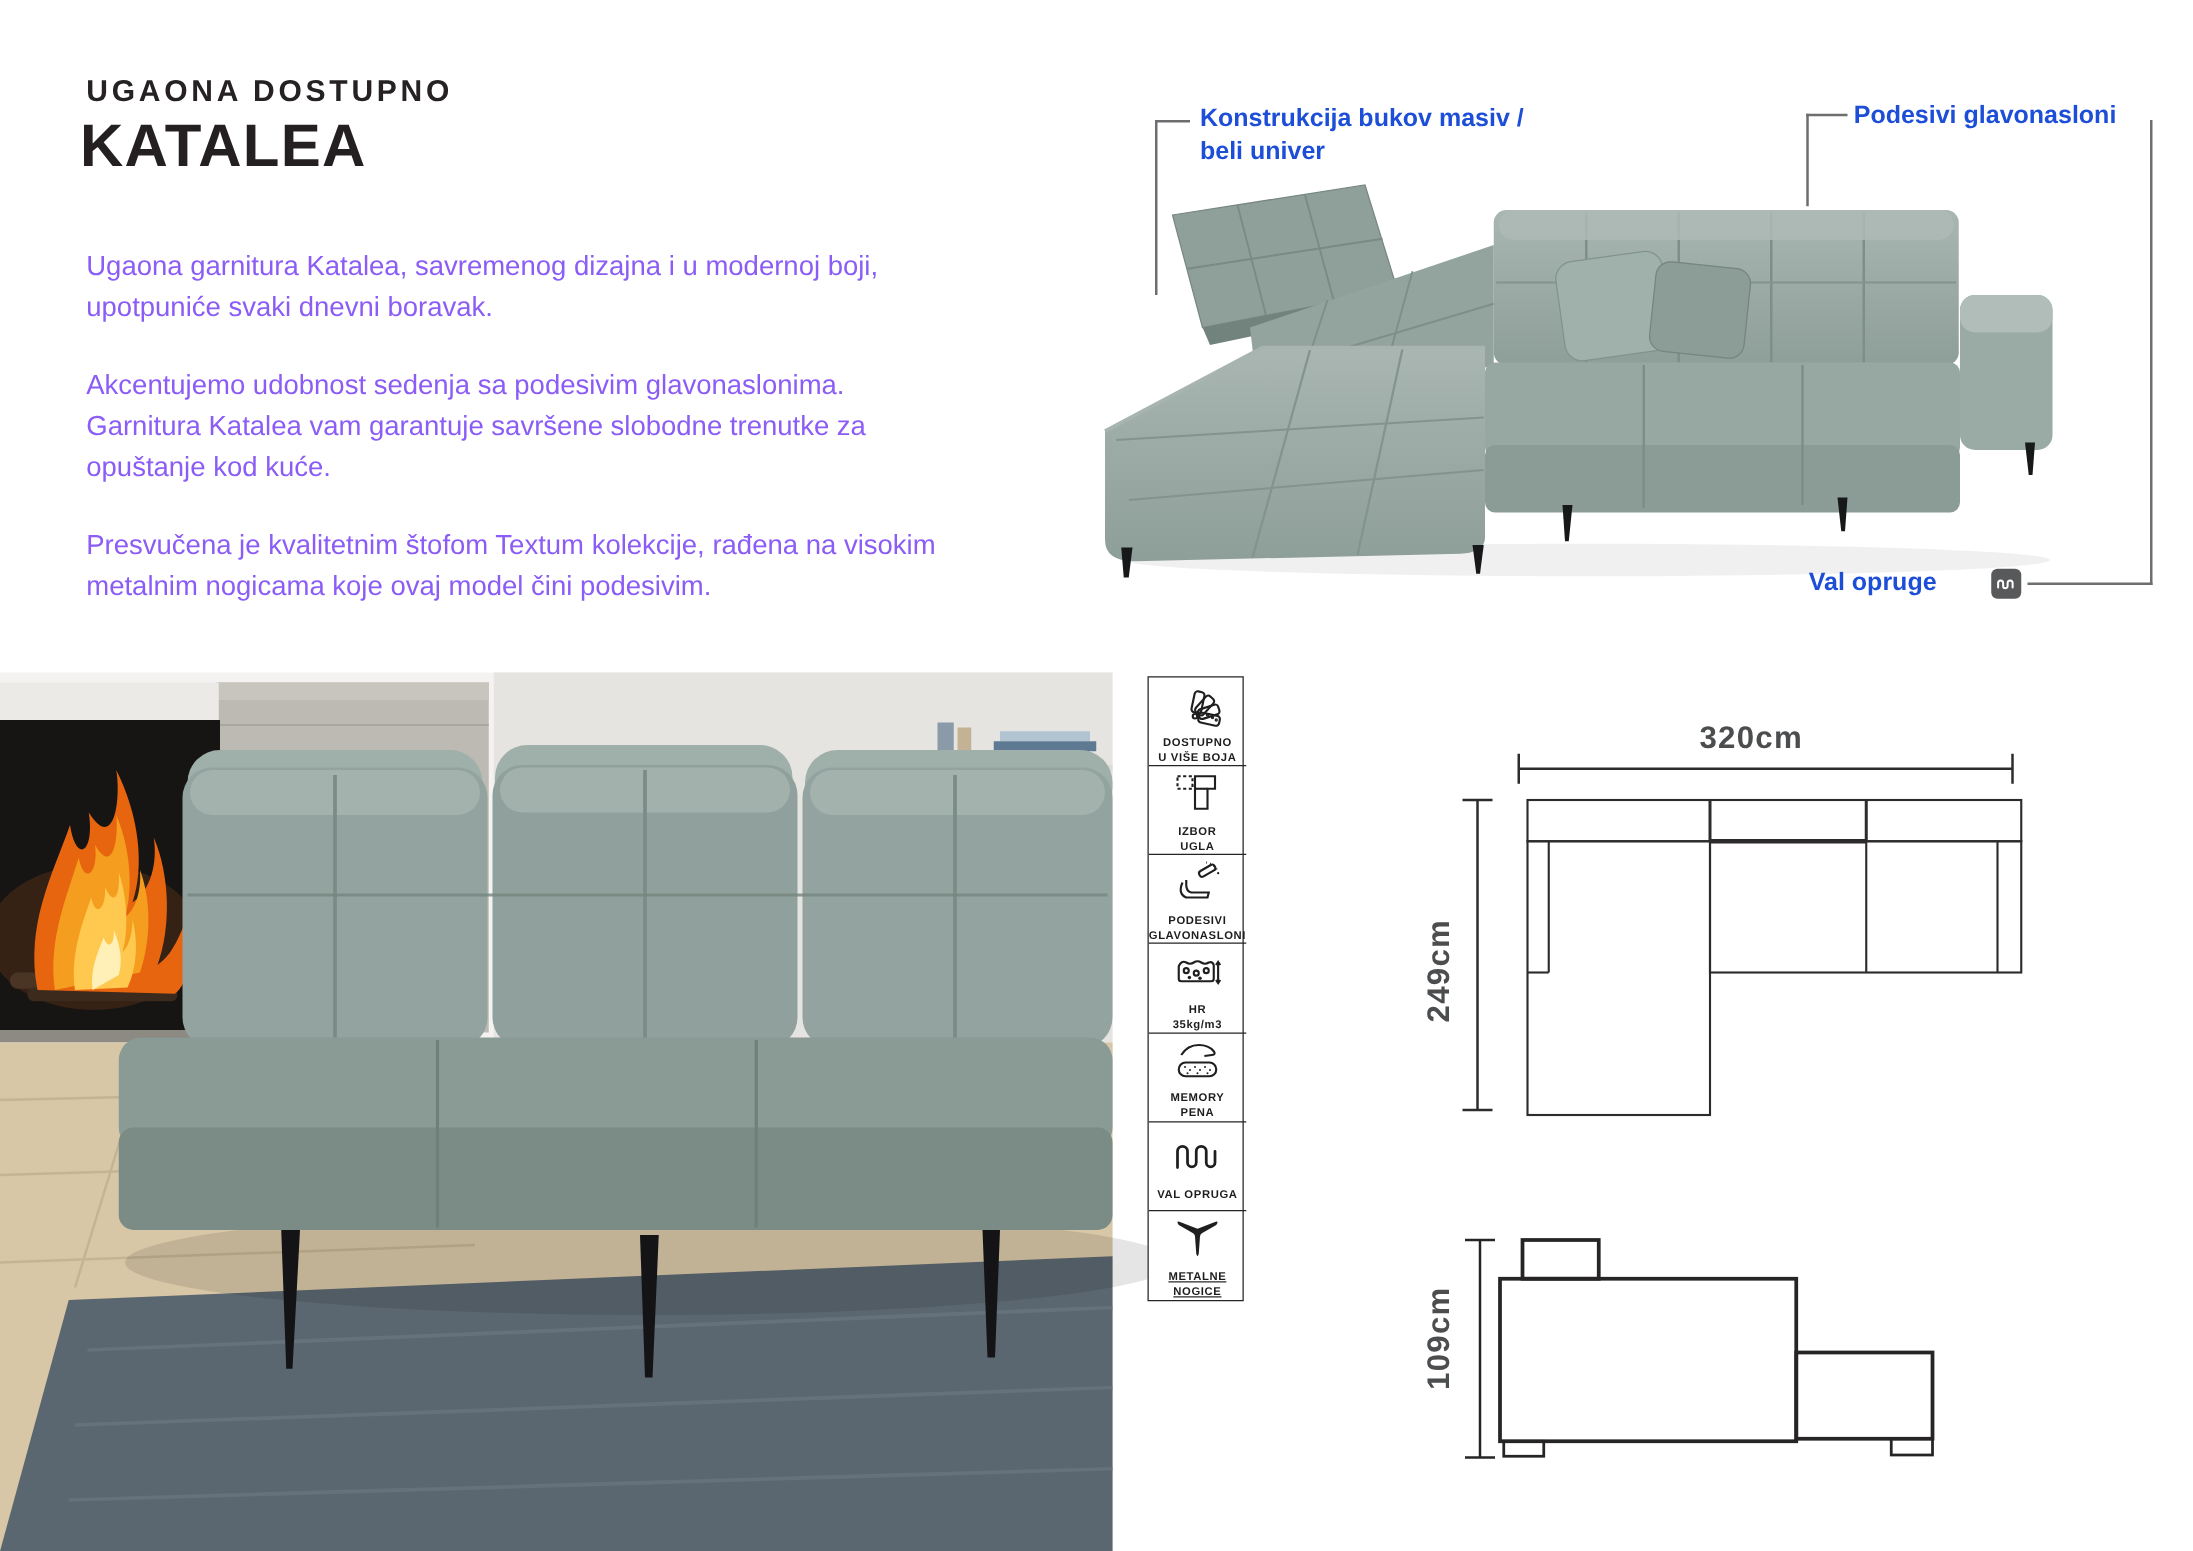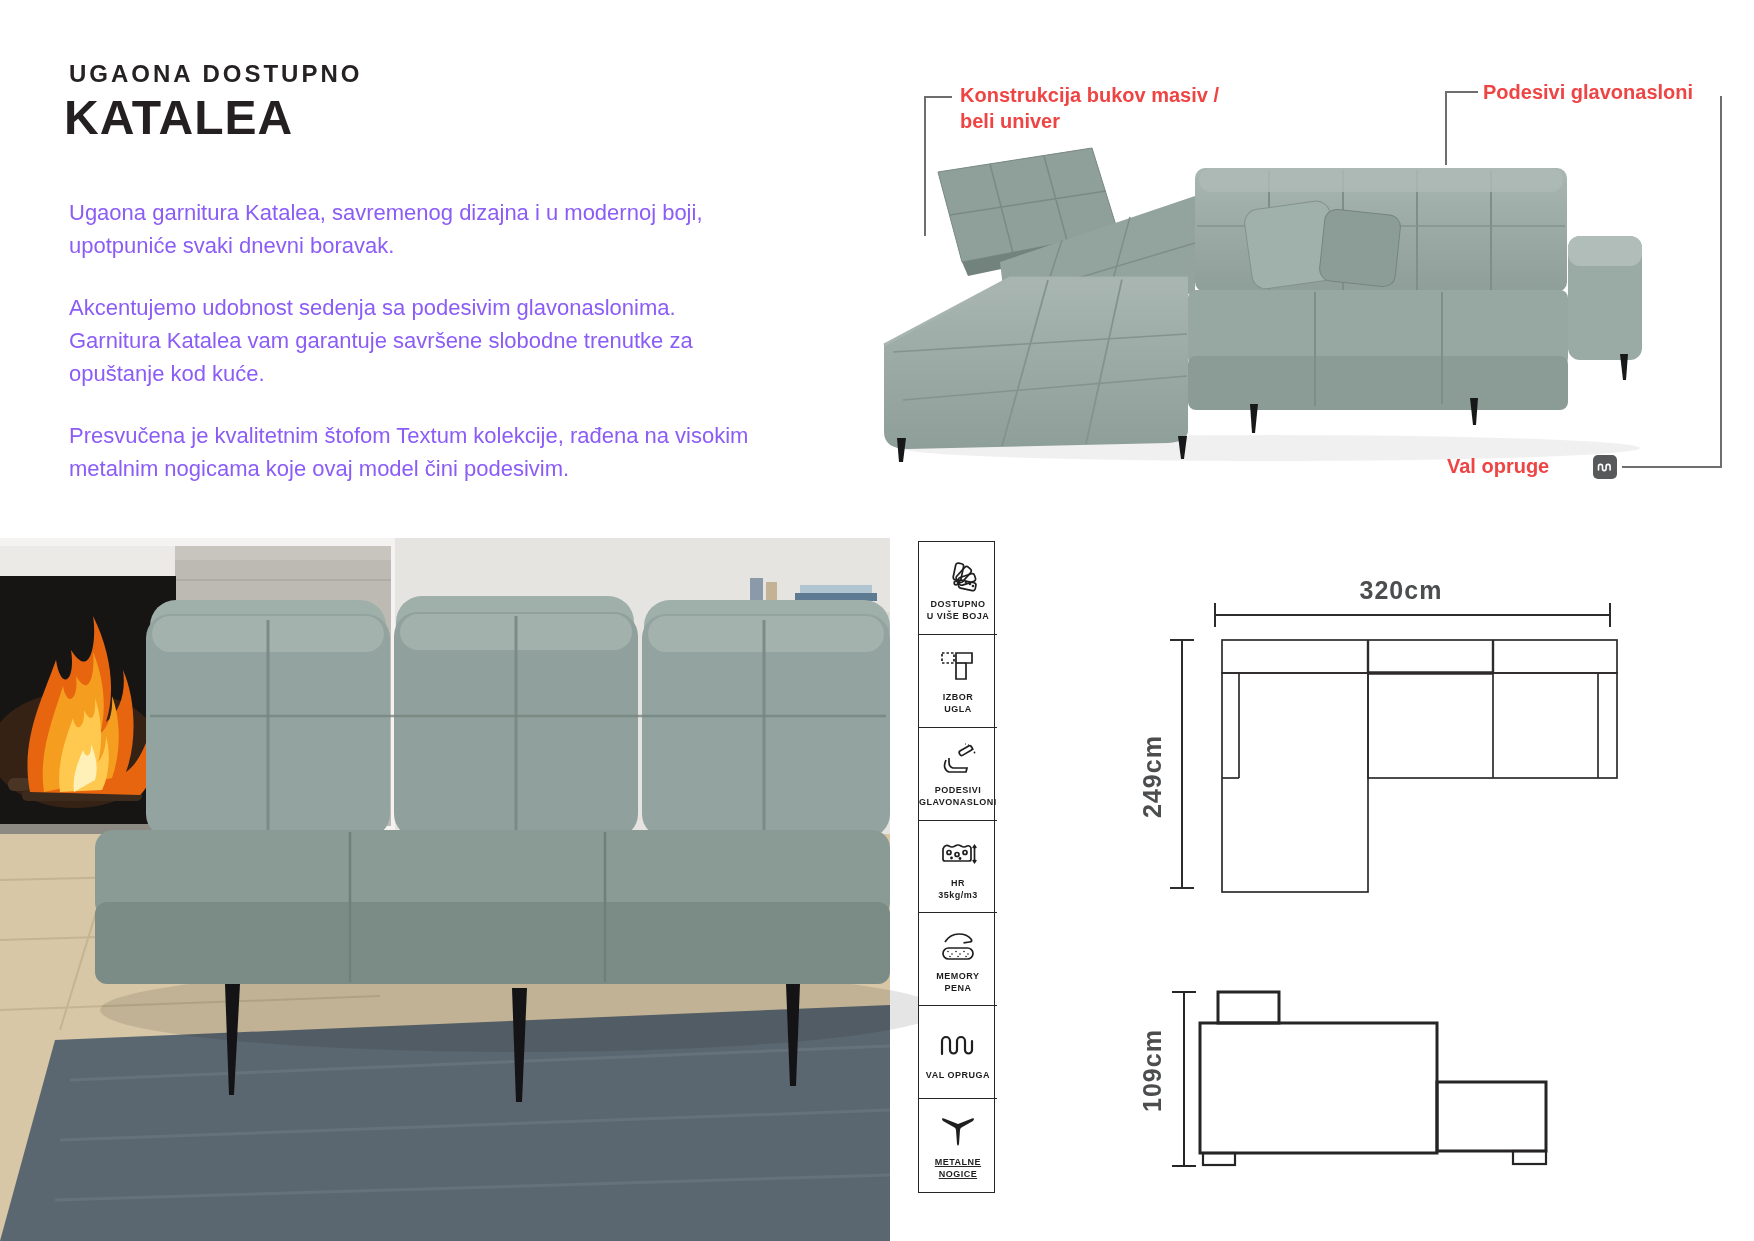--- a/index.html
+++ b/index.html
@@ -12,30 +12,30 @@
     left:69px; top:60px; font-size:24px; font-weight:700; letter-spacing:3px; color:#262223;
   }
   .title{
     left:64px; top:90px; font-size:48px; font-weight:900; letter-spacing:1px; color:#241f20;
   }
   .desc{
     left:69px; top:196px; width:760px; font-size:22px; line-height:33px; color:#8b5cf6;
   }
   .desc p{margin:0 0 29px 0; white-space:pre-line;}
   .callout-label{
-    font-size:20px; font-weight:700; color:#ef4444; line-height:26px; white-space:pre-line;
+    font-size:20px; font-weight:700; color:#1d4ed8; line-height:26px; white-space:pre-line;
   }
   .cline{position:absolute; background:#6d6e70;}
   .dim-label{
     position:absolute; font-size:25px; font-weight:700; color:#4b4d4f; letter-spacing:1px;
     width:140px; text-align:center;
   }
   .rot{transform:rotate(-90deg);}
   .icon-col{
-    position:absolute; left:918px; top:541px; width:77px; height:652px;
+    position:absolute; left:918px; top:541px; width:77px; height:500px;
     border:1.6px solid #252525; box-sizing:border-box;
     display:grid; grid-template-rows:repeat(7,1fr); background:#fff;
   }
   .feat{
     border-bottom:1.6px solid #252525; display:flex; flex-direction:column;
     align-items:center; justify-content:center; gap:4px; overflow:visible;
   }
   .feat:last-child{border-bottom:none;text-decoration:underline;}
   .feat-label{
     font-size:9px; font-weight:700; letter-spacing:0.5px; color:#1d1d1d;

